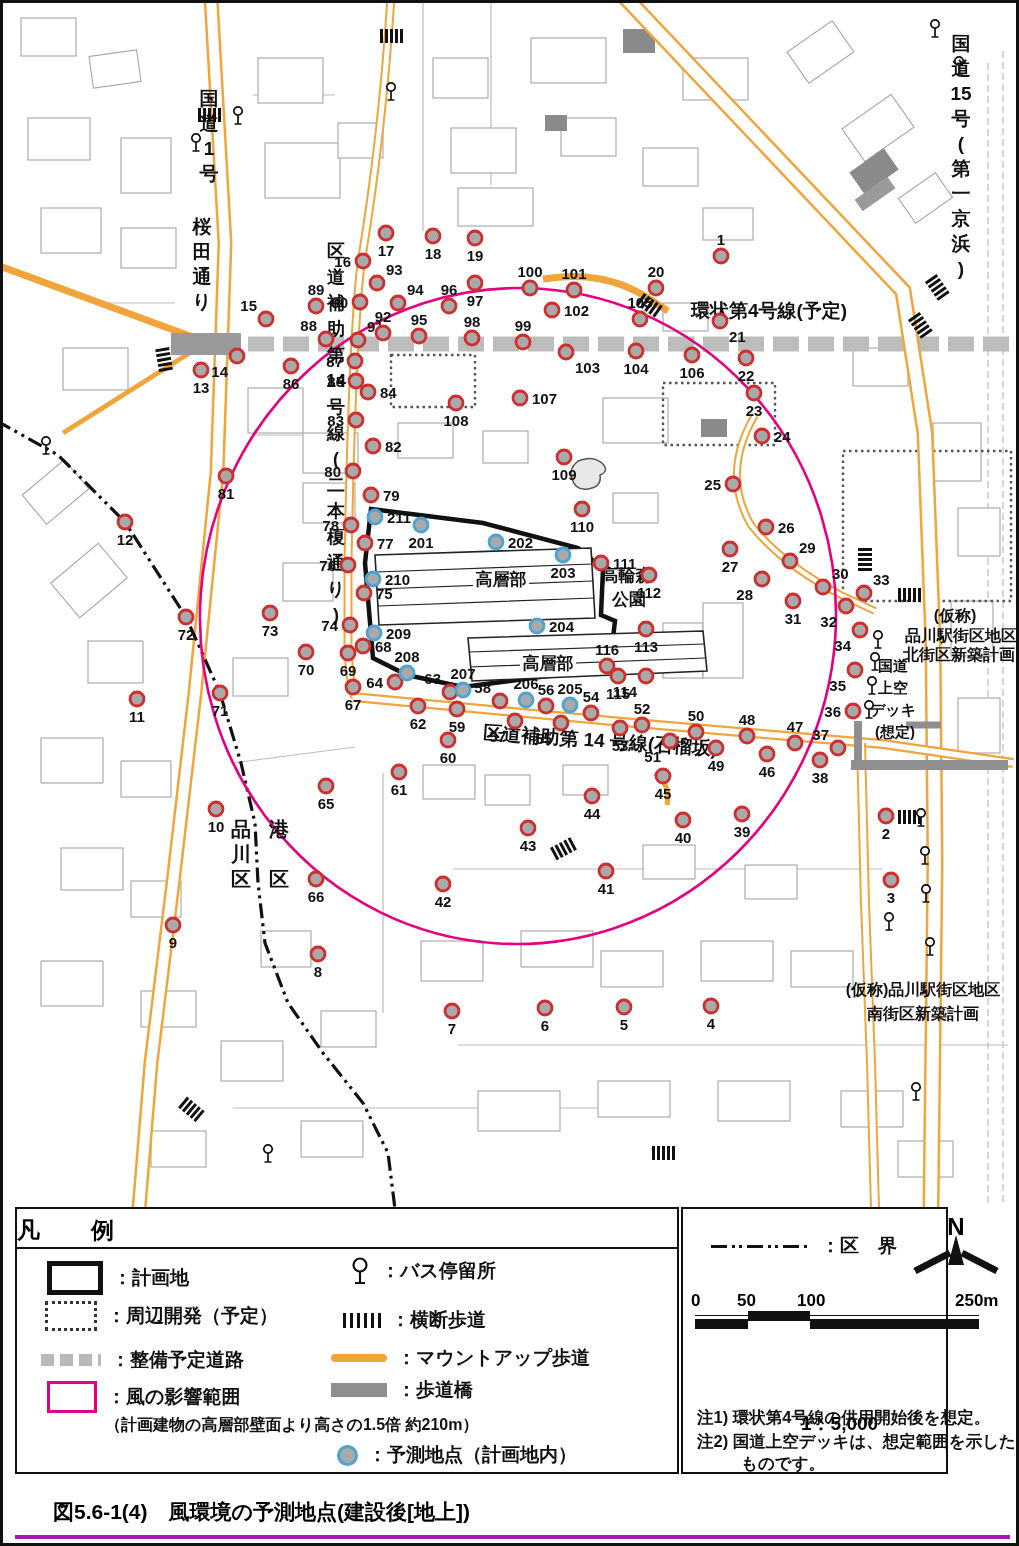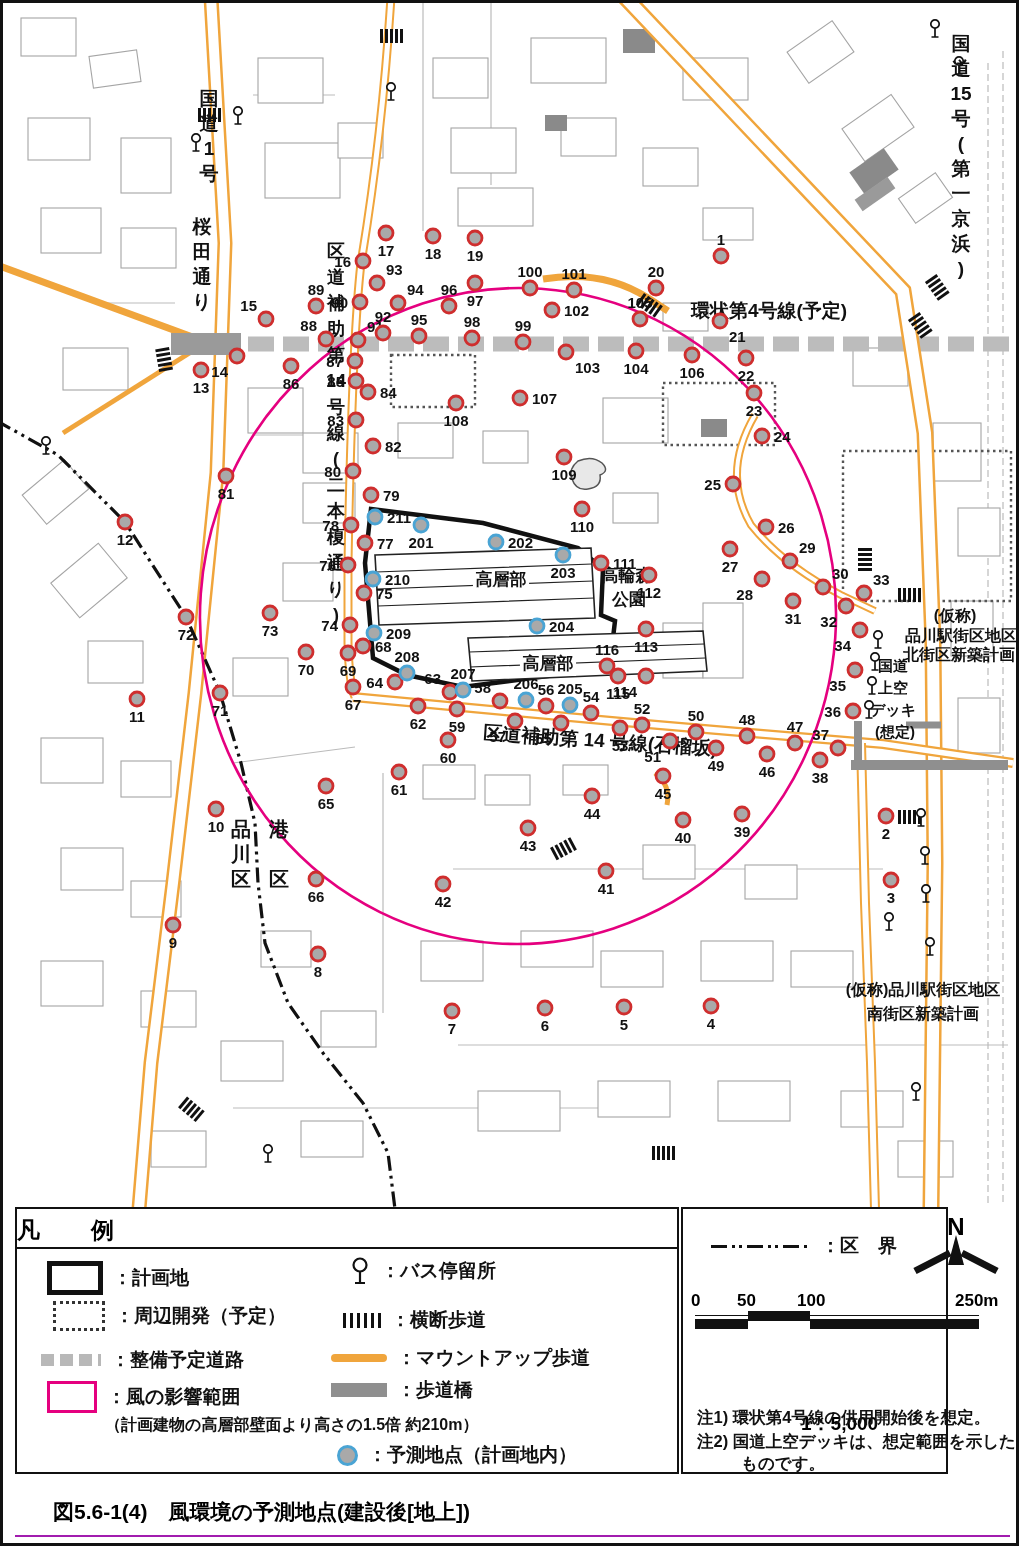--- a/index.html
+++ b/index.html
@@ -30,21 +30,21 @@
   .sw-bridge{width:56px;height:14px;background:#8f8f8f;}
   .sw-kukai{width:100px;height:3px;background:repeating-linear-gradient(90deg,#111 0 16px,transparent 16px 21px,#111 21px 24px,transparent 24px 28px,#111 28px 31px,transparent 31px 36px);}
   
   #scalebar{position:absolute;left:8px;top:82px;width:300px;height:60px;}
   .tick{position:absolute;top:0;font-size:17px;font-weight:bold;}
   .sb-seg{position:absolute;height:10px;background:#111;}
   #ratio{position:absolute;left:110px;top:120px;font-size:19px;font-weight:bold;}
   .note{position:absolute;font-size:16.5px;font-weight:bold;color:#111;white-space:nowrap;}
 
   #caption-bar{position:absolute;left:12px;top:1486px;width:995px;height:46px;display:flex;align-items:center;
-               border-bottom:2px solid #a21caf;}
+               border-bottom:4px solid #a21caf;}
   #caption-bar span{font-size:21px;font-weight:bold;margin-left:38px;}
 </style>
 </head>
 <body>
 
 <div id="figure">
 
   <div id="map-wrap">
   <svg id="map-svg" width="1013" height="1204" viewBox="0 0 1013 1204">
 
@@ -916,21 +916,21 @@
   </div>
 
   <div id="lg-left" class="lg-box">
     <div id="lg-title">凡　例</div>
     <div id="lg-divider"></div>
 
     <div class="lg-row" style="left:30px;top:52px;">
       <div class="sw-plan"></div>
       <span class="lg-label">：計画地</span>
     </div>
-    <div class="lg-row" style="left:36px;top:92px;">
+    <div class="lg-row" style="left:28px;top:92px;">
       <div class="sw-dev"></div>
       <span class="lg-label">：周辺開発（予定）</span>
     </div>
     <div class="lg-row" style="left:24px;top:138px;">
       <div class="sw-gray"></div>
       <span class="lg-label">：整備予定道路</span>
     </div>
     <div class="lg-row" style="left:30px;top:172px;">
       <div class="sw-wind"></div>
       <span class="lg-label">：風の影響範囲</span>

